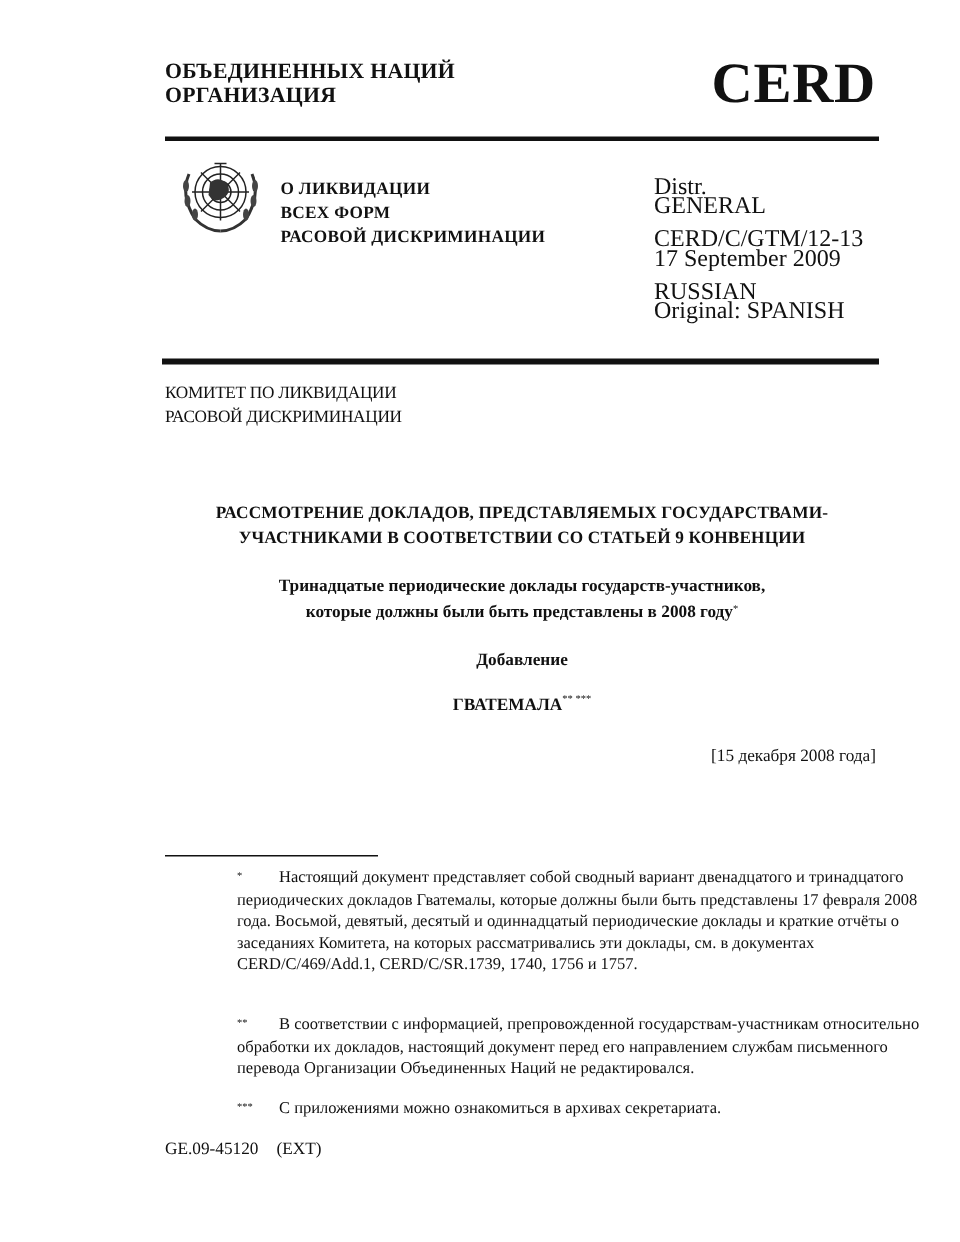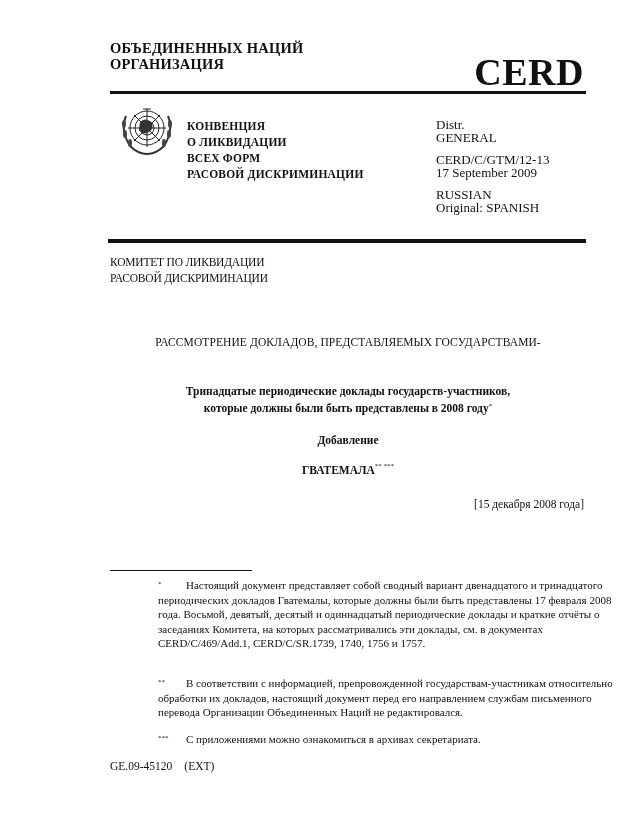--- a/index.html
+++ b/index.html
@@ -1,31 +1,31 @@
 <!DOCTYPE html>
 <html><head>
 <meta charset="utf-8">
 <style>
   html, body { margin: 0; padding: 0; background: #ffffff; }
   body { width: 640px; height: 828px; position: relative; overflow: hidden;
          font-family: "Liberation Serif", "DejaVu Serif", serif; color: #111; }
   .abs { position: absolute; }
   .org { left: 110px; top: 40px; font-weight: bold; font-size: 14.5px; line-height: 16px; letter-spacing: 0.2px; }
-  .cerd { right: 56px; top: 52px; font-weight: bold; font-size: 38px; line-height: 40px; letter-spacing: 0.5px; }
+  .cerd { right: 56px; top: 36px; font-weight: bold; font-size: 38px; line-height: 40px; letter-spacing: 0.5px; }
   .rule-top { left: 110px; top: 91px; width: 476px; height: 3px; background: #111; }
   .emblem { left: 118px; top: 104px; width: 58px; height: 52px; }
   .conv { left: 187px; top: 118px; font-weight: bold; line-height: 16px; }
   .conv .first { font-size: 14.5px; font-variant: small-caps; letter-spacing: 0.3px; }
   .conv .rest { font-size: 11.5px; letter-spacing: 0.2px; }
-  .meta { left: 436px; top: 118px; font-size: 13px; line-height: 13px; }
+  .meta { left: 436px; top: 118px; font-size: 16px; line-height: 13px; }
   .meta .gap { height: 9px; }
   .rule-mid { left: 108px; top: 239px; width: 478px; height: 4px; background: #111; }
   .committee { left: 110px; top: 254px; font-size: 11.5px; line-height: 16px; letter-spacing: -0.2px; }
   .center { left: 110px; width: 476px; text-align: center; }
-  .h-main { top: 334px; font-weight: normal; font-size: 11.5px; line-height: 17px; letter-spacing: 0.1px; }
+  .h-main { top: 334px; font-weight: bold; font-size: 11.5px; line-height: 17px; letter-spacing: 0.1px; }
   .h-sub { top: 383px; font-weight: bold; font-size: 11.5px; line-height: 17px; }
   .h-add { top: 434px; font-weight: bold; font-size: 11.5px; }
   .h-country { top: 464px; font-weight: bold; font-size: 11.5px; }
   sup { font-size: 7px; vertical-align: top; position: relative; top: -2px; font-weight: normal; }
   .date { right: 56px; top: 498px; font-size: 11.5px; }
   .fn-rule { left: 110px; top: 570px; width: 142px; height: 1px; background: #111; }
   .fn { left: 110px; width: 470px; font-size: 11px; line-height: 14.5px; margin-left: 48px; }
   .fn .mark { display: inline-block; width: 28px; font-size: 7px; vertical-align: top; position: relative; top: -1px; }
   .fn1 { top: 578px; }
   .fn2 { top: 676px; }
@@ -65,21 +65,20 @@
         <ellipse cx="7" cy="30" rx="2" ry="4"></ellipse>
         <ellipse cx="12" cy="39" rx="2" ry="4"></ellipse>
       <ellipse cx="52" cy="20" rx="2" ry="4"></ellipse>
         <ellipse cx="51" cy="30" rx="2" ry="4"></ellipse>
         <ellipse cx="46" cy="39" rx="2" ry="4"></ellipse>
     </g>
   </svg>
 </div>
 
 <div class="abs conv">
-  <div class="rest">КОНВЕНЦИЯ</div>
   <div class="rest">О ЛИКВИДАЦИИ</div>
   <div class="rest">ВСЕХ ФОРМ</div>
   <div class="rest">РАСОВОЙ ДИСКРИМИНАЦИИ</div>
 </div>
 
 <div class="abs meta">
   <div>Distr.</div>
   <div>GENERAL</div>
   <div class="gap"></div>
   <div>CERD/C/GTM/12-13</div>
@@ -91,20 +90,21 @@
 
 <div class="abs rule-mid"></div>
 
 <div class="abs committee">
   <div>КОМИТЕТ ПО ЛИКВИДАЦИИ</div>
   <div>РАСОВОЙ ДИСКРИМИНАЦИИ</div>
 </div>
 
 <div class="abs center h-main">
   <div>РАССМОТРЕНИЕ ДОКЛАДОВ, ПРЕДСТАВЛЯЕМЫХ ГОСУДАРСТВАМИ-</div>
+  <div>УЧАСТНИКАМИ В СООТВЕТСТВИИ СО СТАТЬЕЙ 9 КОНВЕНЦИИ</div>
 </div>
 
 <div class="abs center h-sub">
   <div>Тринадцатые периодические доклады государств-участников,</div>
   <div><span>которые должны были быть представлены в 2008 году</span><sup>*</sup></div>
 </div>
 
 <div class="abs center h-add">Добавление</div>
 
 <div class="abs center h-country">

